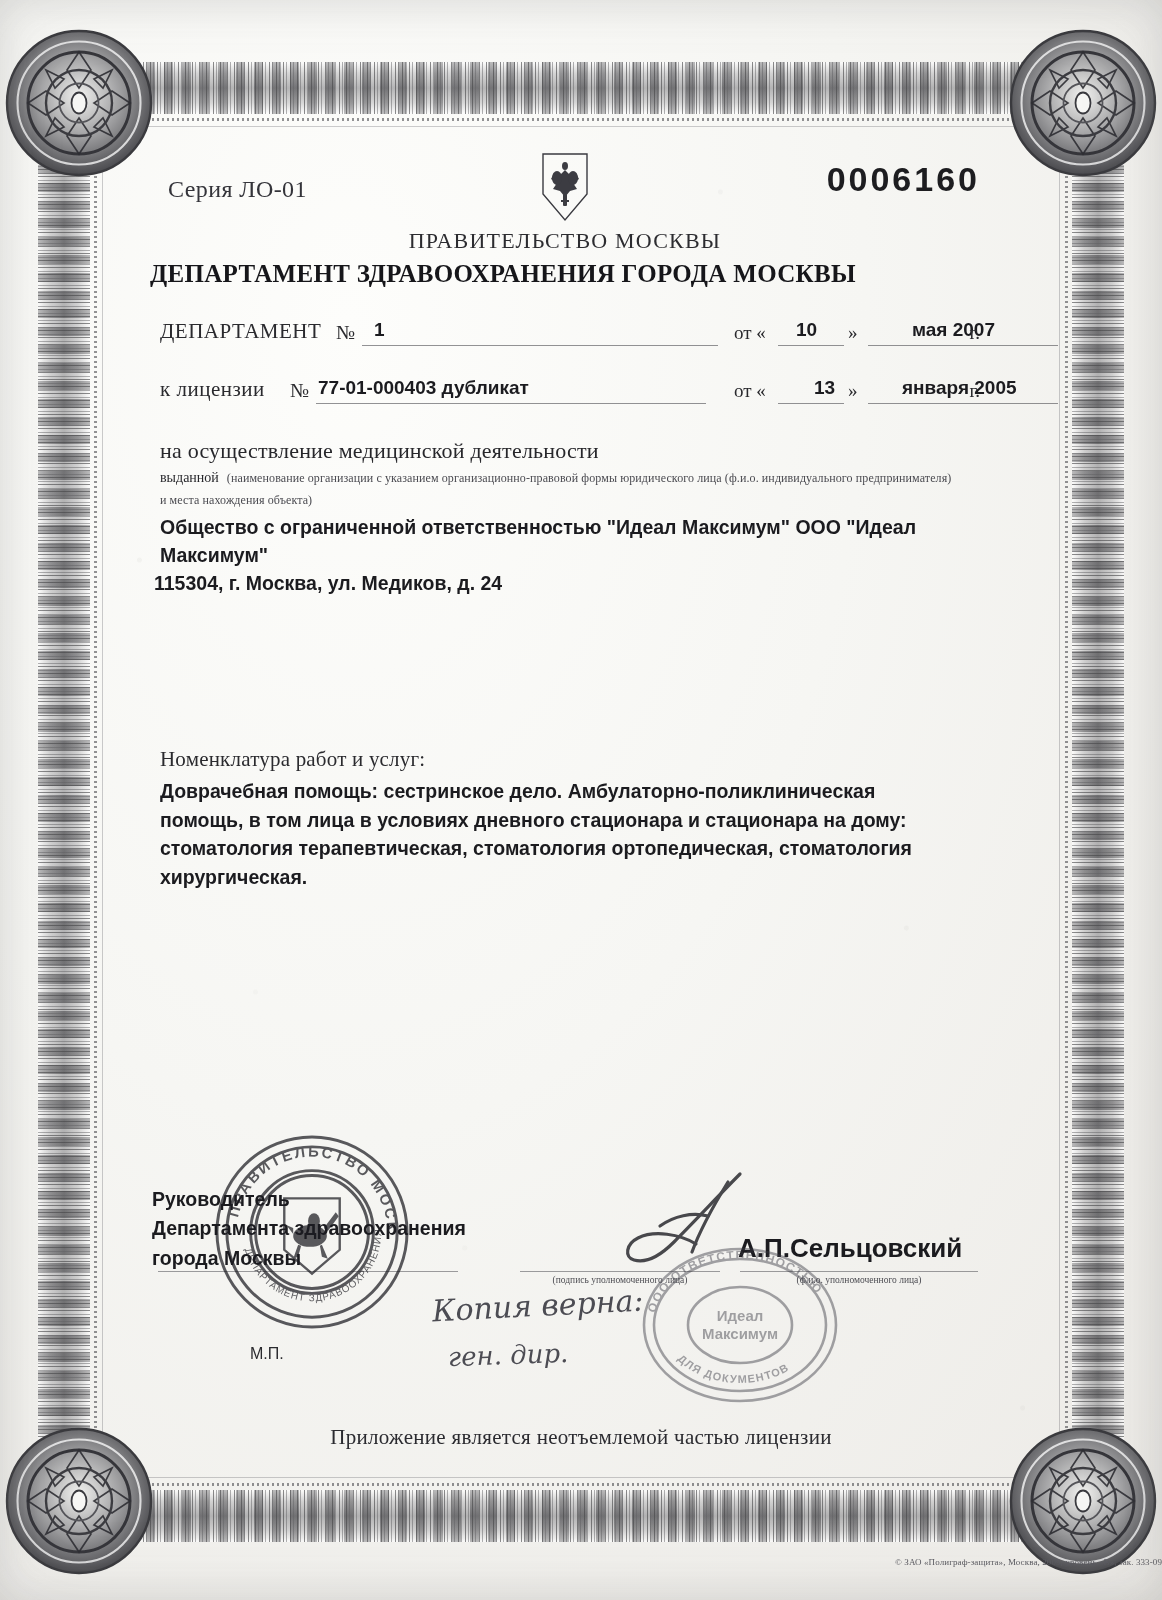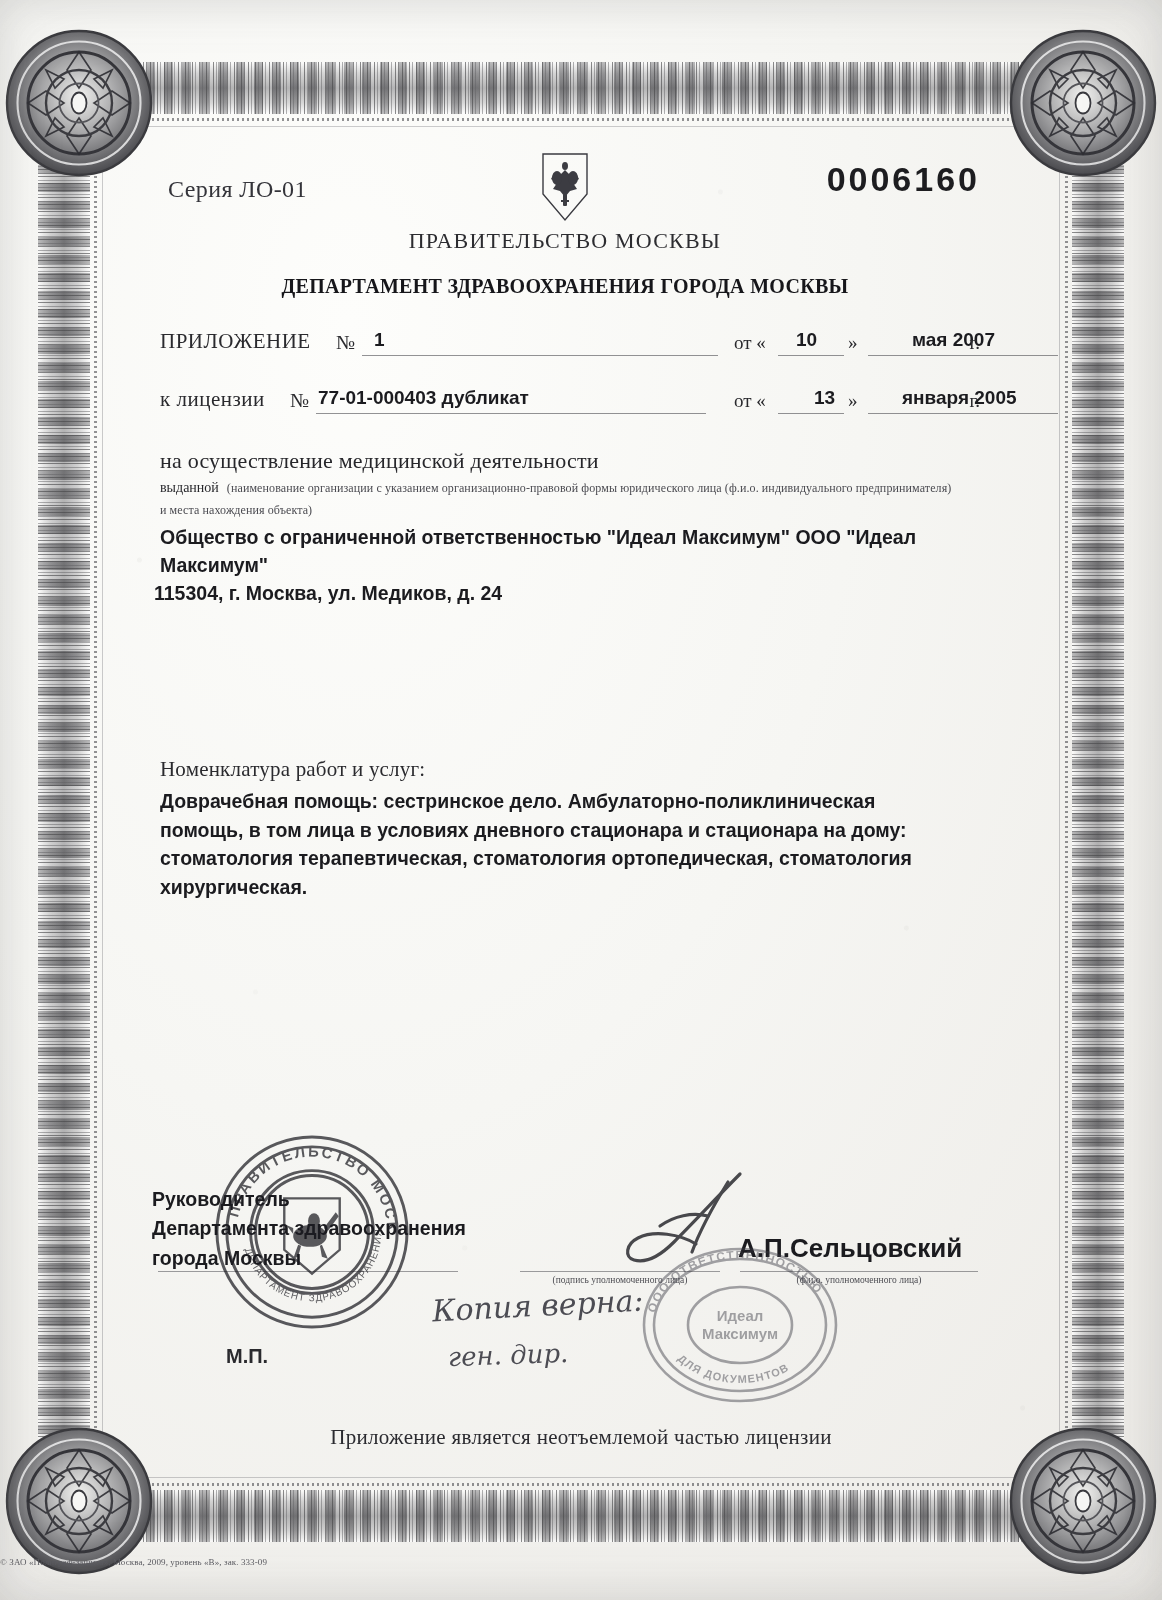--- a/index.html
+++ b/index.html
@@ -132,22 +132,22 @@
   .emblem{
     position:absolute;left:50%;transform:translateX(-50%);top:0;
     width:56px;height:74px;
   }
 
   .org-line{
     text-align:center;font-size:22px;letter-spacing:1.2px;
     color:#2c2c30;margin-top:4px;
   }
   .org-dept{
-    text-align:center;font-size:20px;font-weight:700;letter-spacing:.3px;
-    color:#16161a;margin-top:21px;
+    text-align:left;font-size:25px;font-weight:700;letter-spacing:.3px;
+    color:#16161a;margin-top:6px;
   }
 
   
   .form-row{
     position:relative;height:48px;margin-top:18px;
     font-size:21px;color:#2a2a2e;
   }
   .form-row.second{margin-top:10px;}
   .fr-label{position:absolute;left:10px;bottom:10px;letter-spacing:.5px;}
   .fr-no{position:absolute;bottom:10px;font-size:20px;}
@@ -219,31 +219,31 @@
   .sig-rule.right{left:590px;width:238px;top:86px;}
   .sig-cap{
     position:absolute;top:90px;font-size:9.5px;color:#4c4c52;text-align:center;
   }
   .sig-name{
     position:absolute;left:588px;top:48px;
     font-family:"Liberation Sans",sans-serif;
     font-weight:700;font-size:26px;color:#1b1b1f;
   }
   .mp{
-    position:absolute;left:76px;top:160px;
-    font-family:"Liberation Sans",sans-serif;font-weight:700;
-    font-size:20px;color:#2a2a2e;
+    position:absolute;left:100px;top:160px;
+    font-family:"Liberation Sans",sans-serif;font-weight:400;
+    font-size:16px;color:#2a2a2e;
   }
 
   .footer-note{
     position:absolute;left:0;right:0;top:1425px;text-align:center;
     font-size:21px;color:#2b2b30;letter-spacing:.3px;
   }
   .imprint{
-    position:absolute;left:0;right:0;top:1557px;text-align:left;
+    position:absolute;left:0;right:0;top:1557px;text-align:right;
     font-size:9px;color:#5a5a60;letter-spacing:.1px;
   }
 
   
   .stamp-round{
     position:absolute;left:213px;top:1133px;width:198px;height:198px;
     opacity:.72;
   }
   .stamp-oval{
     position:absolute;left:640px;top:1245px;width:200px;height:160px;
@@ -376,21 +376,21 @@
         </g>
       </svg>
 
       <div class="serial-no">0006160</div>
     </div>
 
     <div class="org-line">ПРАВИТЕЛЬСТВО МОСКВЫ</div>
     <div class="org-dept">ДЕПАРТАМЕНТ ЗДРАВООХРАНЕНИЯ ГОРОДА МОСКВЫ</div>
 
     <div class="form-row">
-      <span class="fr-label">ПРИЛОЖЕНИЕ</span>
+      <span class="fr-label">ДЕПАРТАМЕНТ</span>
       <span class="fr-no" style="left:186px">№</span>
       <span class="rule" style="left:212px;width:356px"></span>
       <span class="fr-val" style="left:224px">1</span>
 
       <span class="fr-ot" style="left:584px">от «</span>
       <span class="rule" style="left:628px;width:66px"></span>
       <span class="fr-val" style="left:646px">10</span>
       <span class="fr-quote" style="left:698px">»</span>
 
       <span class="rule" style="left:718px;width:190px"></span>

